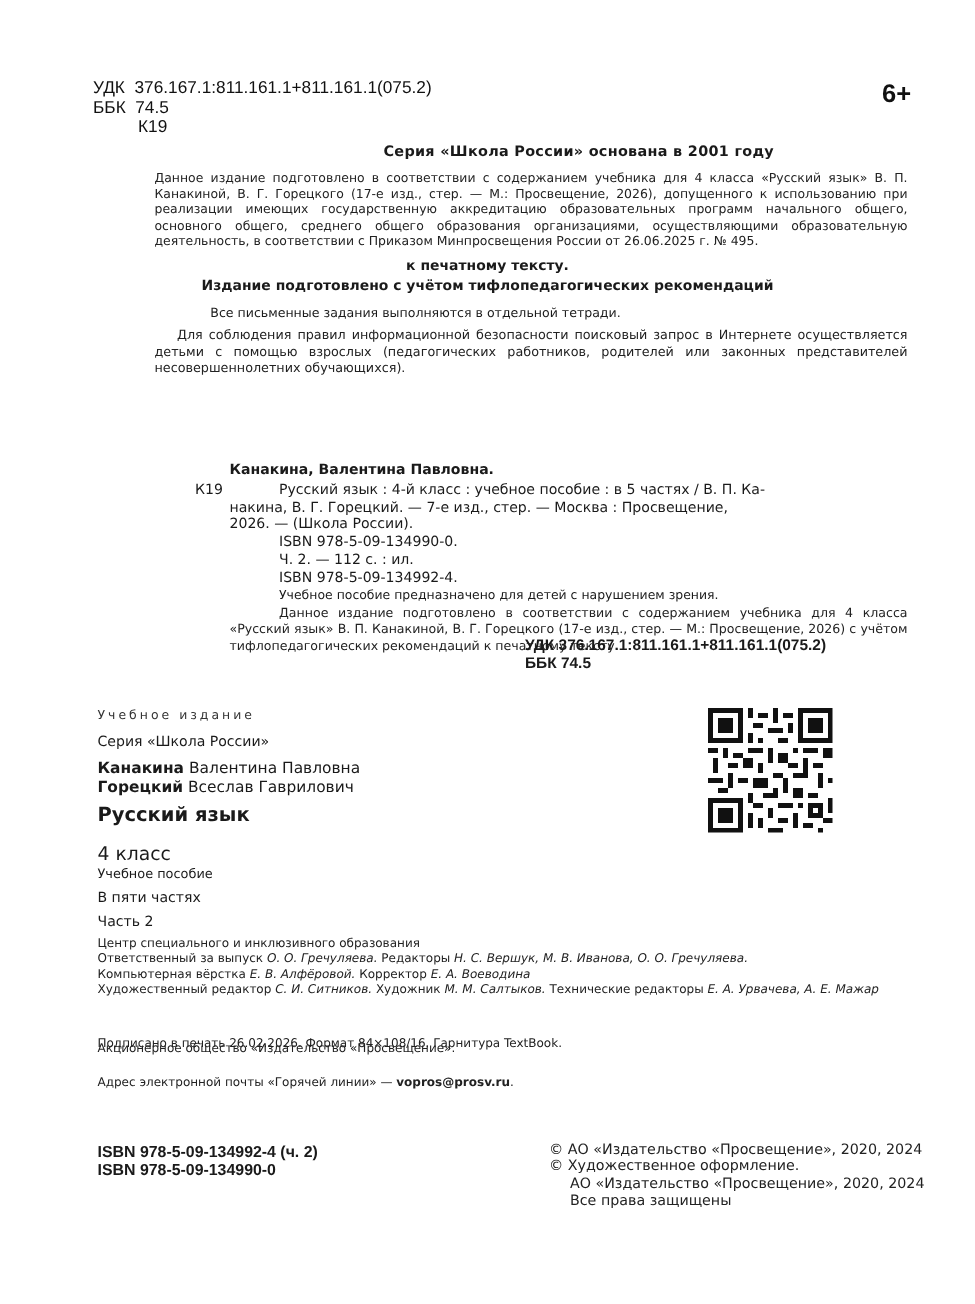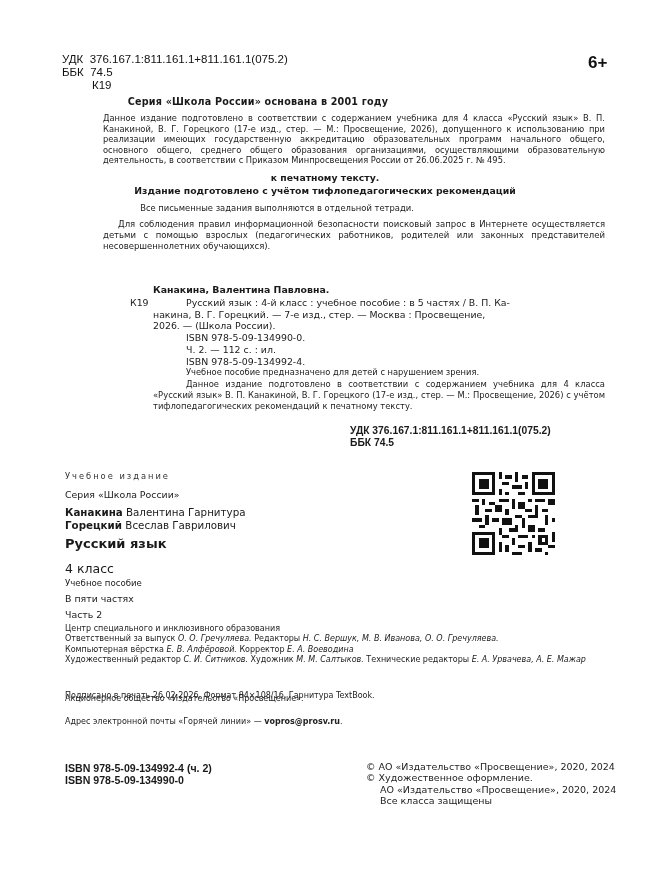--- a/index.html
+++ b/index.html
@@ -1,25 +1,25 @@
 <!DOCTYPE html>
 <html><head>
 <meta charset="utf-8">
 <style>
   * { box-sizing: border-box; margin: 0; padding: 0; }
   html, body { width: 650px; height: 869px; background: #ffffff; overflow: hidden; }
   body { position: relative; font-family: "DejaVu Sans", sans-serif; color: #1a1a1a; }
   .abs { position: absolute; }
   .mono-head { font-family: "Liberation Sans", sans-serif; font-size: 11.5px; line-height: 13px; color: #111; }
   .age { left: 588px; top: 53px; font-family: "Liberation Sans", sans-serif; font-weight: bold; font-size: 17px; color: #111; }
-  .series-title { left: 0; width: 516px; top: 96px; text-align: center; font-size: 9.6px; font-weight: bold; letter-spacing: 0.2px; }
+  .series-title { left: 0; width: 516px; top: 96px; text-align: right; font-size: 9.6px; font-weight: bold; letter-spacing: 0.2px; }
   .para { font-size: 8.3px; line-height: 10.6px; text-align: justify; text-align-last: left; color: #222; }
   .center { text-align: center; }
   .bold { font-weight: bold; }
-  .biblio { font-size: 9.4px; line-height: 11.7px; color: #1a1a1a; }
+  .biblio { font-size: 9.4px; line-height: 11.7px; color: #1a1a1a; margin-top: 24px; }
   .biblio .line { white-space: nowrap; }
   .udk2 { font-family: "Liberation Sans", sans-serif; font-weight: bold; font-size: 10.3px; line-height: 12px; }
   .spaced { letter-spacing: 2px; font-size: 8.3px; color: #333; }
   .small { font-size: 8px; line-height: 10.3px; color: #222; }
   .small i { font-style: italic; }
   .isbn-bold { font-family: "Liberation Sans", sans-serif; font-weight: bold; font-size: 10.6px; line-height: 12px; }
   .copy { font-size: 9.5px; line-height: 11.3px; color: #222; }
   .qr { left: 472px; top: 472px; width: 83px; height: 83px; }
 </style>
 </head>
@@ -58,21 +58,21 @@
   <div class="para" style="text-indent:33px; font-size:8.4px; line-height:10.8px; width:452px;">Данное издание подготовлено в соответствии с содержанием учебника для 4 класса «Русский язык» В. П. Канакиной, В. Г. Горецкого (17-е изд., стер. — М.: Просвещение, 2026) с учётом тифлопедагогических рекомендаций к печатному тексту.</div>
 </div>
 <div class="abs udk2" style="left:350px; top:425px;">
   <div>УДК  376.167.1:811.161.1+811.161.1(075.2)</div>
   <div>ББК  74.5</div>
 </div>
 
 <div class="abs spaced" style="left:65px; top:471px;">Учебное издание</div>
 <div class="abs" style="left:65px; top:489px; font-size:9.4px;">Серия «Школа России»</div>
 <div class="abs" style="left:65px; top:506px; font-size:10.3px; line-height:12.5px;">
-  <div><span class="bold">Канакина</span> <span>Валентина Гарнитура</span></div>
+  <div><span class="bold">Канакина</span> <span>Валентина Павловна</span></div>
   <div><span class="bold">Горецкий</span> <span>Всеслав Гаврилович</span></div>
 </div>
 <div class="abs bold" style="left:65px; top:536px; font-size:13px;">Русский язык</div>
 <div class="abs" style="left:65px; top:561px; font-size:12.5px;">4 класс</div>
 <div class="abs" style="left:65px; top:578px; font-size:8.6px;">Учебное пособие</div>
 <div class="abs" style="left:65px; top:593px; font-size:9.4px;">В пяти частях</div>
 <div class="abs" style="left:65px; top:609px; font-size:9.4px;">Часть 2</div>
 
 <div class="abs small" style="left:65px; top:624px; width:550px;">
   <div>Центр специального и инклюзивного образования</div>
@@ -165,14 +165,14 @@
 </svg>
 
 <div class="abs isbn-bold" style="left:65px; top:762px;">
   <div>ISBN  978-5-09-134992-4  (ч.  2)</div>
   <div>ISBN  978-5-09-134990-0</div>
 </div>
 <div class="abs copy" style="left:366px; top:761px; white-space:nowrap;">
   <div>© АО «Издательство «Просвещение», 2020, 2024</div>
   <div>© Художественное оформление.</div>
   <div style="padding-left:14px;">АО «Издательство «Просвещение», 2020, 2024</div>
-  <div style="padding-left:14px;">Все класса защищены</div>
+  <div style="padding-left:14px;">Все права защищены</div>
 </div>
 
 </body></html>

